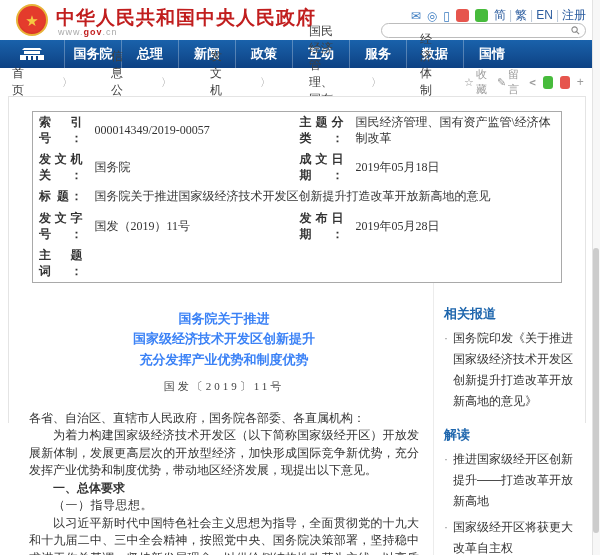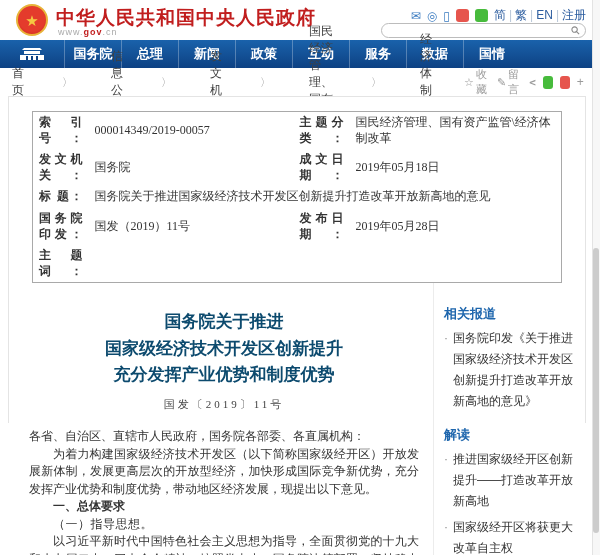--- a/index.html
+++ b/index.html
@@ -58,21 +58,21 @@
                font-family:"Liberation Serif","DejaVu Serif",serif; }
   table.meta td { padding:3px 6px; vertical-align:middle; line-height:1.3; }
   td.lbl { width:56px; font-weight:bold; text-align:justify; text-align-last:justify; padding-left:10px; }
   td.val { width:205px;margin-left:20px; }
   td.val-wide { }
 
   .content-row { display:flex; width:100%; }
   .main-col { flex:1; padding:26px 14px 0 20px; font-family:"Liberation Serif","DejaVu Serif",serif; }
   .side-col { width:152px; padding:22px 4px 0 10px; border-left:1px solid #ececec; min-height:300px; }
 
-  .doc-title { text-align:center; font-size:17px; font-weight:bold; color:#0c4a6e; line-height:1.55; }
+  .doc-title { text-align:center; font-size:13px; font-weight:bold; color:#3b82f6; line-height:1.55; }
   .doc-no { text-align:center; font-size:11px; color:#444; margin-top:9px; letter-spacing:3px; }
   .doc-body { margin-top:16px; font-size:12px; color:#333; line-height:1.46; text-align:justify; }
   .doc-body p { margin:0; }
   .doc-body .indent { text-indent:2em; }
   .doc-body .sec-h { font-weight:bold; text-indent:2em; }
   .doc-body .sub-h { text-indent:2em; letter-spacing:0.5px; }
 
   .side-sec { margin-bottom:14px; }
   .side-title { color:#1e66ad; font-size:13px; font-weight:bold; margin-bottom:4px; }
   .side-item { position:relative; padding-left:9px; font-size:12px; color:#333;
@@ -177,21 +177,21 @@
         <td class="lbl">发文机关：</td>
         <td class="val">国务院</td>
         <td class="lbl">成文日期：</td>
         <td class="val-wide">2019年05月18日</td>
       </tr>
       <tr>
         <td class="lbl">标 题：</td>
         <td colspan="3">国务院关于推进国家级经济技术开发区创新提升打造改革开放新高地的意见</td>
       </tr>
       <tr>
-        <td class="lbl">国务院印发：</td>
+        <td class="lbl">发文字号：</td>
         <td class="val">国发（2019）11号</td>
         <td class="lbl">发布日期：</td>
         <td class="val-wide">2019年05月28日</td>
       </tr>
       <tr>
         <td class="lbl">主 题 词：</td>
         <td colspan="3"></td>
       </tr>
     </tbody>
       </table>

